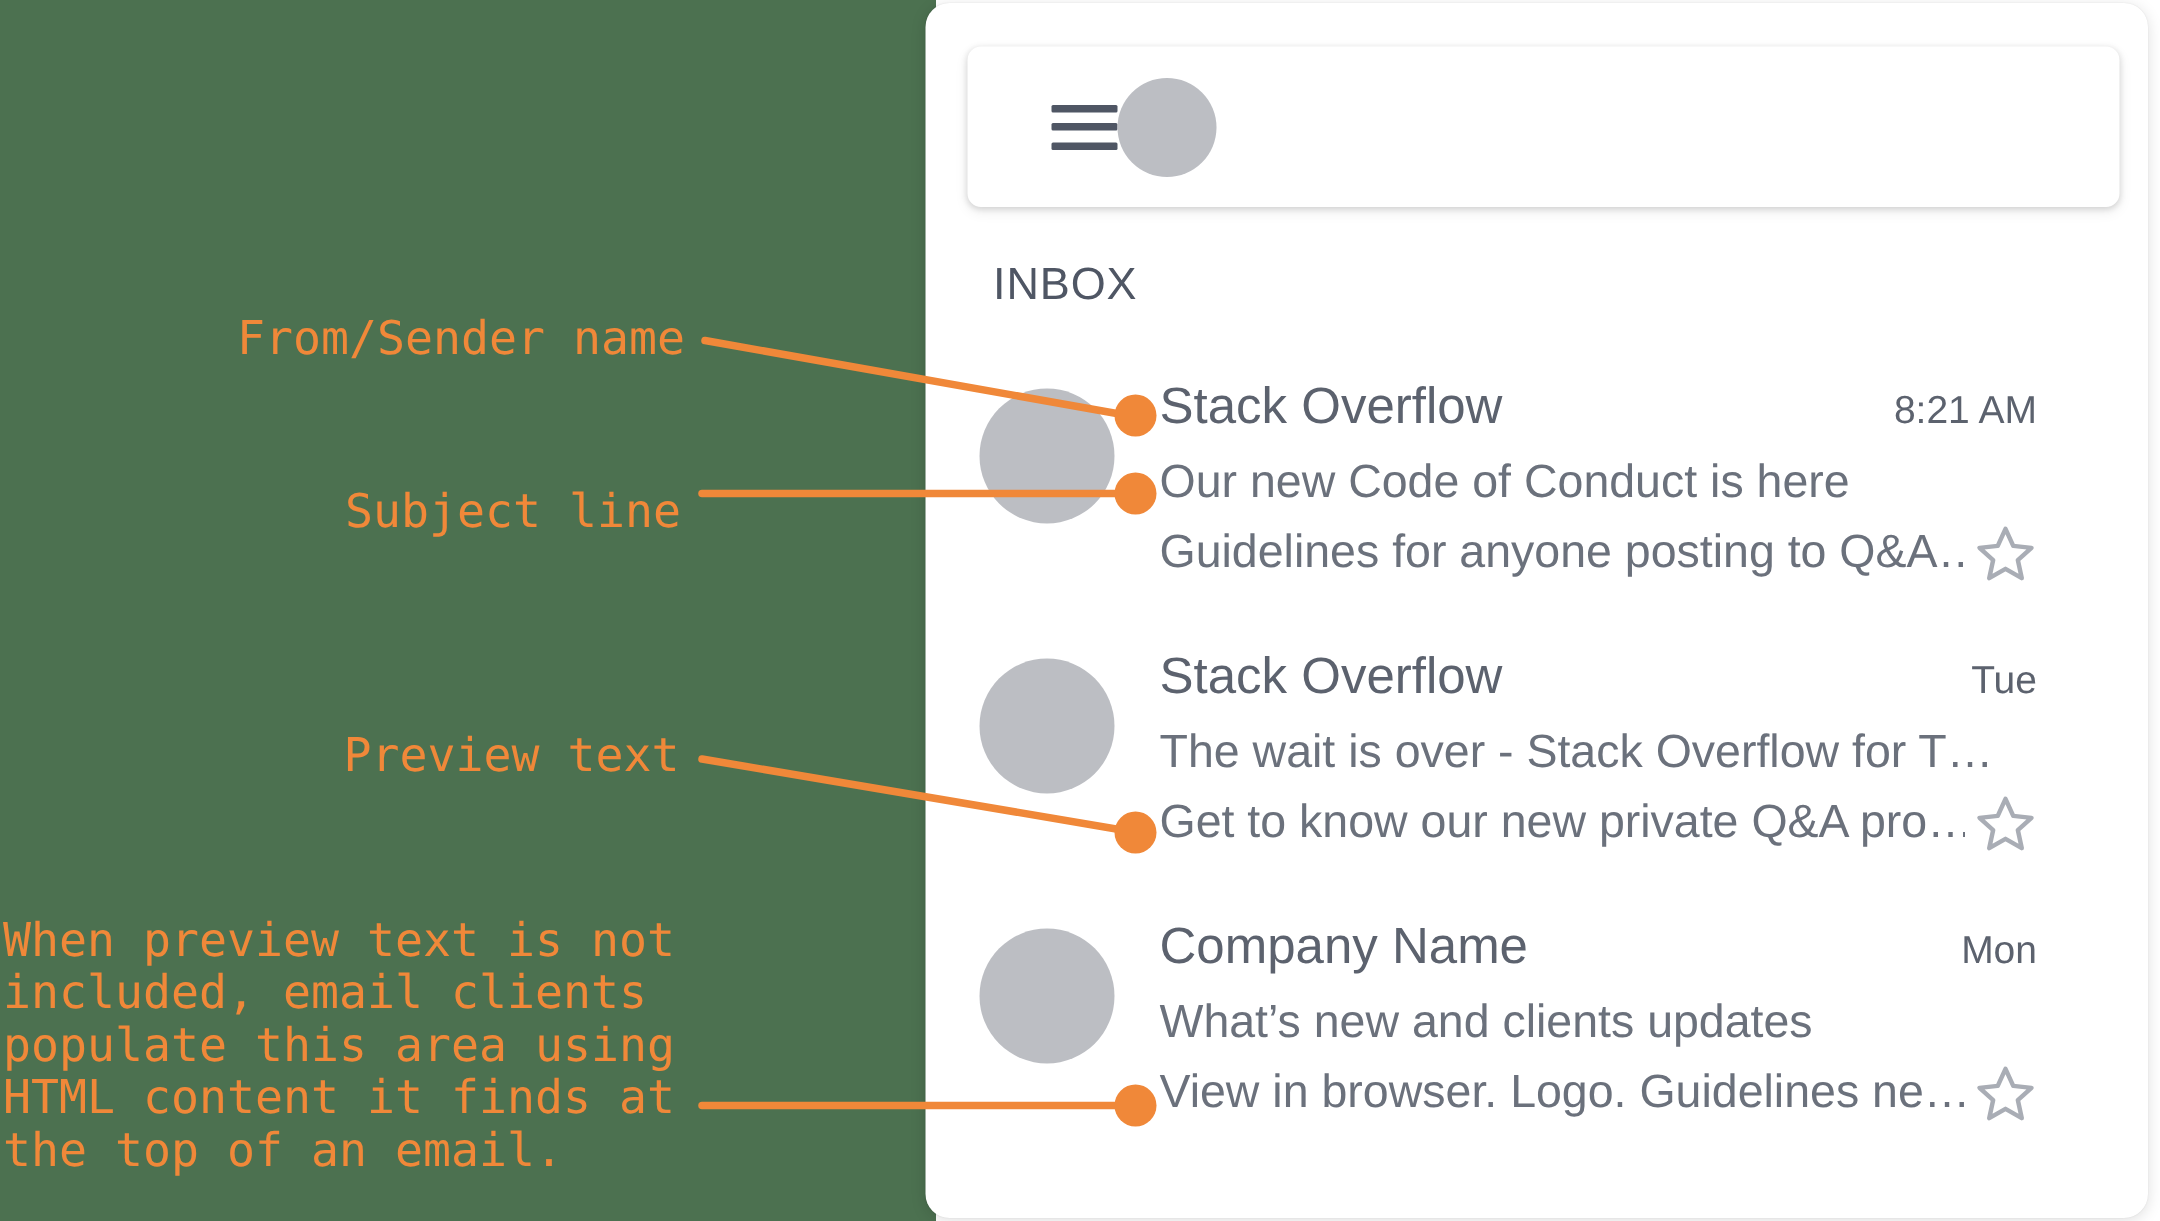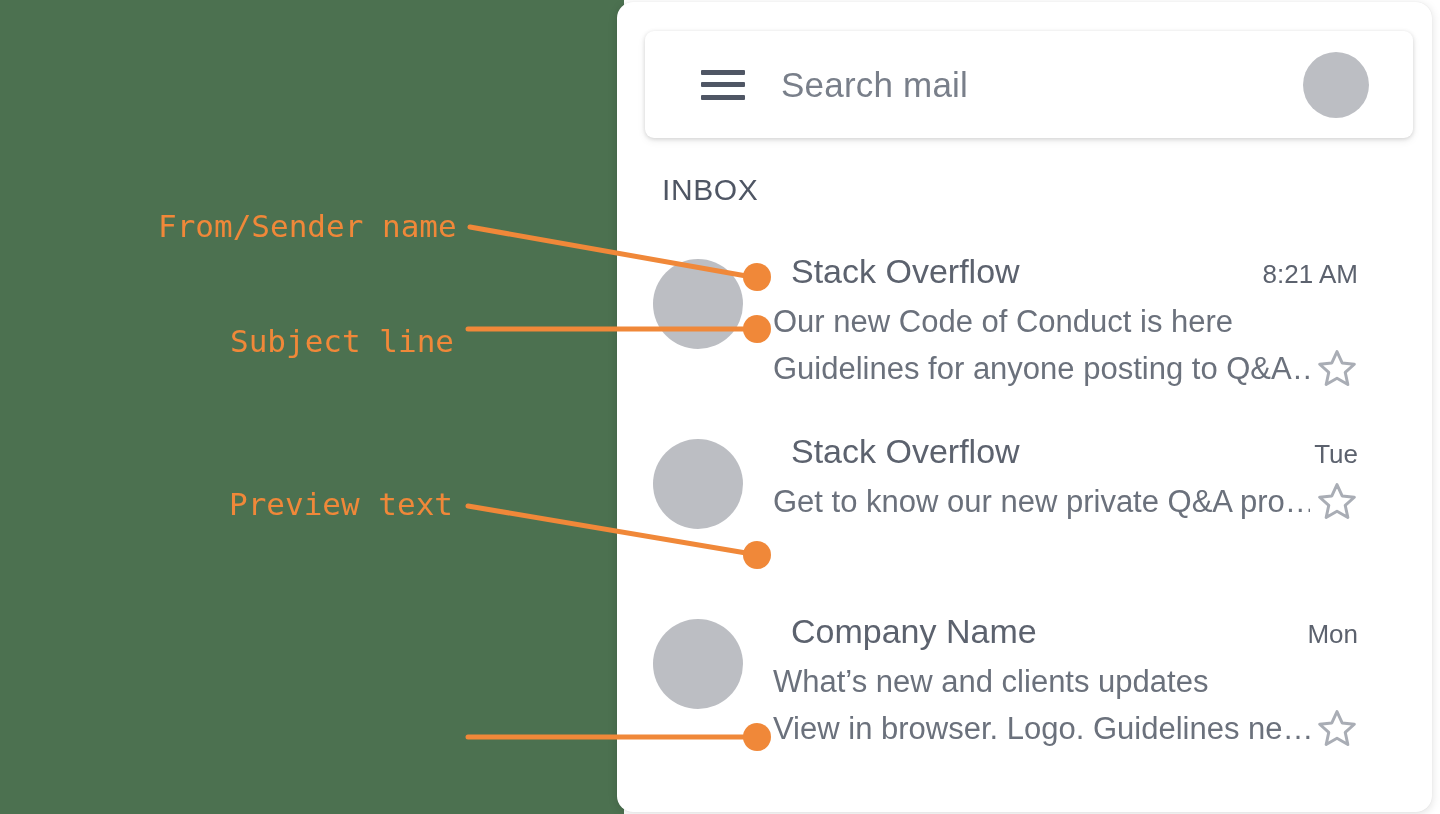--- a/index.html
+++ b/index.html
@@ -133,39 +133,38 @@
   .row-line {
     display: flex;
     align-items: baseline;
   }
   .row-sender {
     font-size: 34px;
     color: #5c626e;
     white-space: nowrap;
     flex: 1;
     line-height: 48px;
-    margin-left: 18px;
   }
   .row-time {
     font-size: 26px;
     color: #5c626e;
     white-space: nowrap;
     margin-left: 14px;
     line-height: 48px;
   }
   .row-subject {
     font-size: 31px;
     color: #6b717c;
     white-space: nowrap;
     line-height: 47px;
     overflow: hidden;
   }
   .row-preview-line {
     display: flex;
-    align-items: flex-start;
+    align-items: center;
   }
   .row-preview {
     font-size: 31px;
     color: #6b717c;
     white-space: nowrap;
     line-height: 47px;
     flex: 1;
     overflow: hidden;
   }
   .star-icon {
@@ -204,21 +203,20 @@
   <div id="green-panel"></div>
 
   <div id="mail-card">
 
     <div id="search-bar">
       <div id="hamburger-icon">
         <span></span>
         <span></span>
         <span></span>
       </div>
-      <div id="search-input-text">Search mail</div>
       <div id="account-avatar"></div>
     </div>
 
     <div id="inbox-label">INBOX</div>
 
     <div id="mail-list">
 
       <div class="mail-row">
         <div class="row-avatar"></div>
         <div class="row-body">
@@ -236,20 +234,21 @@
         </div>
       </div>
 
       <div class="mail-row">
         <div class="row-avatar"></div>
         <div class="row-body">
           <div class="row-line">
             <div class="row-sender">Stack Overflow</div>
             <div class="row-time">Tue</div>
           </div>
+          <div class="row-subject">The wait is over - Stack Overflow for T…</div>
           <div class="row-preview-line">
             <div class="row-preview">Get to know our new private Q&amp;A pro…</div>
             <svg class="star-icon" width="42" height="42" viewBox="0 0 24 24" fill="none" stroke="#a9adb5" stroke-width="1.7" stroke-linejoin="round">
               <polygon points="12,2.6 14.95,9.1 21.9,9.85 16.7,14.5 18.2,21.4 12,17.85 5.8,21.4 7.3,14.5 2.1,9.85 9.05,9.1"></polygon>
             </svg>
           </div>
         </div>
       </div>
 
       <div class="mail-row">
@@ -283,14 +282,19 @@
     <line x1="468" y1="506" x2="752" y2="554" stroke="#f08839" stroke-width="5" stroke-linecap="round"></line>
     <circle cx="757" cy="555" r="14" fill="#f08839"></circle>
 
     <line x1="468" y1="737" x2="752" y2="737" stroke="#f08839" stroke-width="5" stroke-linecap="round"></line>
     <circle cx="757" cy="737" r="14" fill="#f08839"></circle>
   </svg>
 
   <div class="anno-label" id="anno-from">From/Sender name</div>
   <div class="anno-label" id="anno-subject">Subject line</div>
   <div class="anno-label" id="anno-preview">Preview text</div>
+  <div class="anno-label" id="anno-note">When preview text is not
+included, email clients
+populate this area using
+HTML content it finds at
+the top of an email.</div>
 
 </div>
 
 </body></html>

